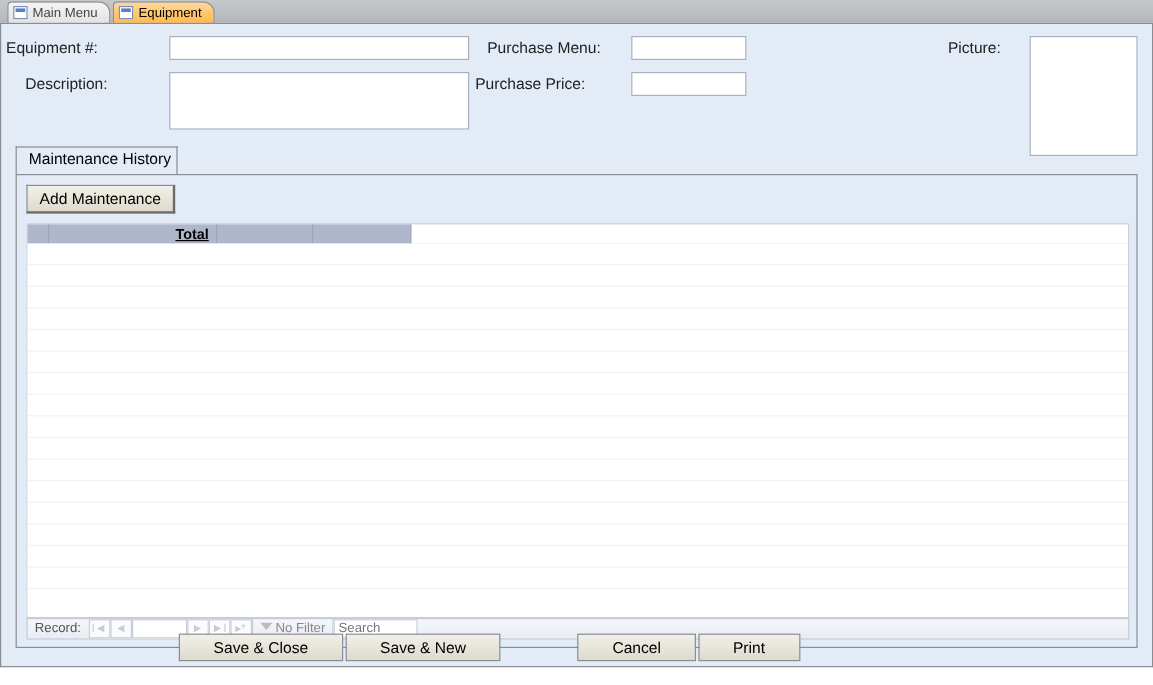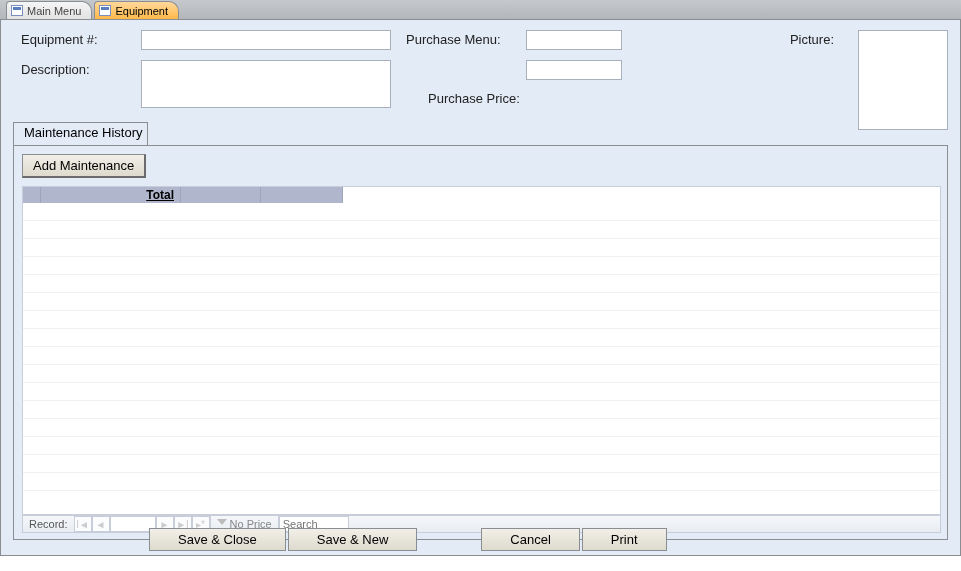--- a/index.html
+++ b/index.html
@@ -194,30 +194,30 @@
     <span>Main Menu</span>
   </div>
   <div class="tab active">
     <span class="tab-icon"></span>
     <span>Equipment</span>
   </div>
 </div>
 
 <div class="form-body">
 
-  <div style="position:absolute; left:20px; top:12px;" class="label">Equipment #:</div>
+  <div style="position:absolute; left:4px; top:12px;" class="label">Equipment #:</div>
   <input class="text-input" style="position: absolute; left: 140px; top: 10px; width: 250px;" value="">
 
   <div style="position:absolute; left:20px; top:42px;" class="label">Description:</div>
   <textarea class="textarea" style="position: absolute; left: 140px; top: 40px; width: 250px; height: 48px;"></textarea>
 
   <div style="position:absolute; left:405px; top:12px;" class="label">Purchase Menu:</div>
   <input class="text-input" style="position: absolute; left: 525px; top: 10px; width: 96px;" value="">
 
-  <div style="position:absolute; left:427px; top:42px;margin-top:29px;" class="label">Purchase Price:</div>
+  <div style="position:absolute; left:395px; top:42px;" class="label">Purchase Price:</div>
   <input class="text-input" style="position: absolute; left: 525px; top: 40px; width: 96px;" value="">
 
   <div style="position:absolute; right:126px; top:12px;" class="label">Picture:</div>
   <div class="picture-box"></div>
 
   <div class="inner-tab-container">
     <div class="inner-tab-header">
       <div class="inner-tab">
         <span>Maintenance History</span>
       </div>
@@ -258,21 +258,21 @@
       <div class="rec-nav">
         <span class="rec-lbl">Record:</span>
         <div class="nav-btn disabled">I◄</div>
         <div class="nav-btn disabled">◄</div>
         <input class="rec-box" value="" style="">
         <div class="nav-btn disabled">►</div>
         <div class="nav-btn disabled">►I</div>
         <div class="nav-btn disabled">▸*</div>
         <div class="filter-seg">
           <span class="funnel"></span>
-          <span>No Price</span>
+          <span>No Filter</span>
         </div>
         <div class="search-seg">
           <input class="search-box" placeholder="Search" style="">
         </div>
       </div>
     </div>
   </div>
 
   <div class="bottom-bar">
     <button class="action-btn"><span>Save &amp; Close</span></button>

